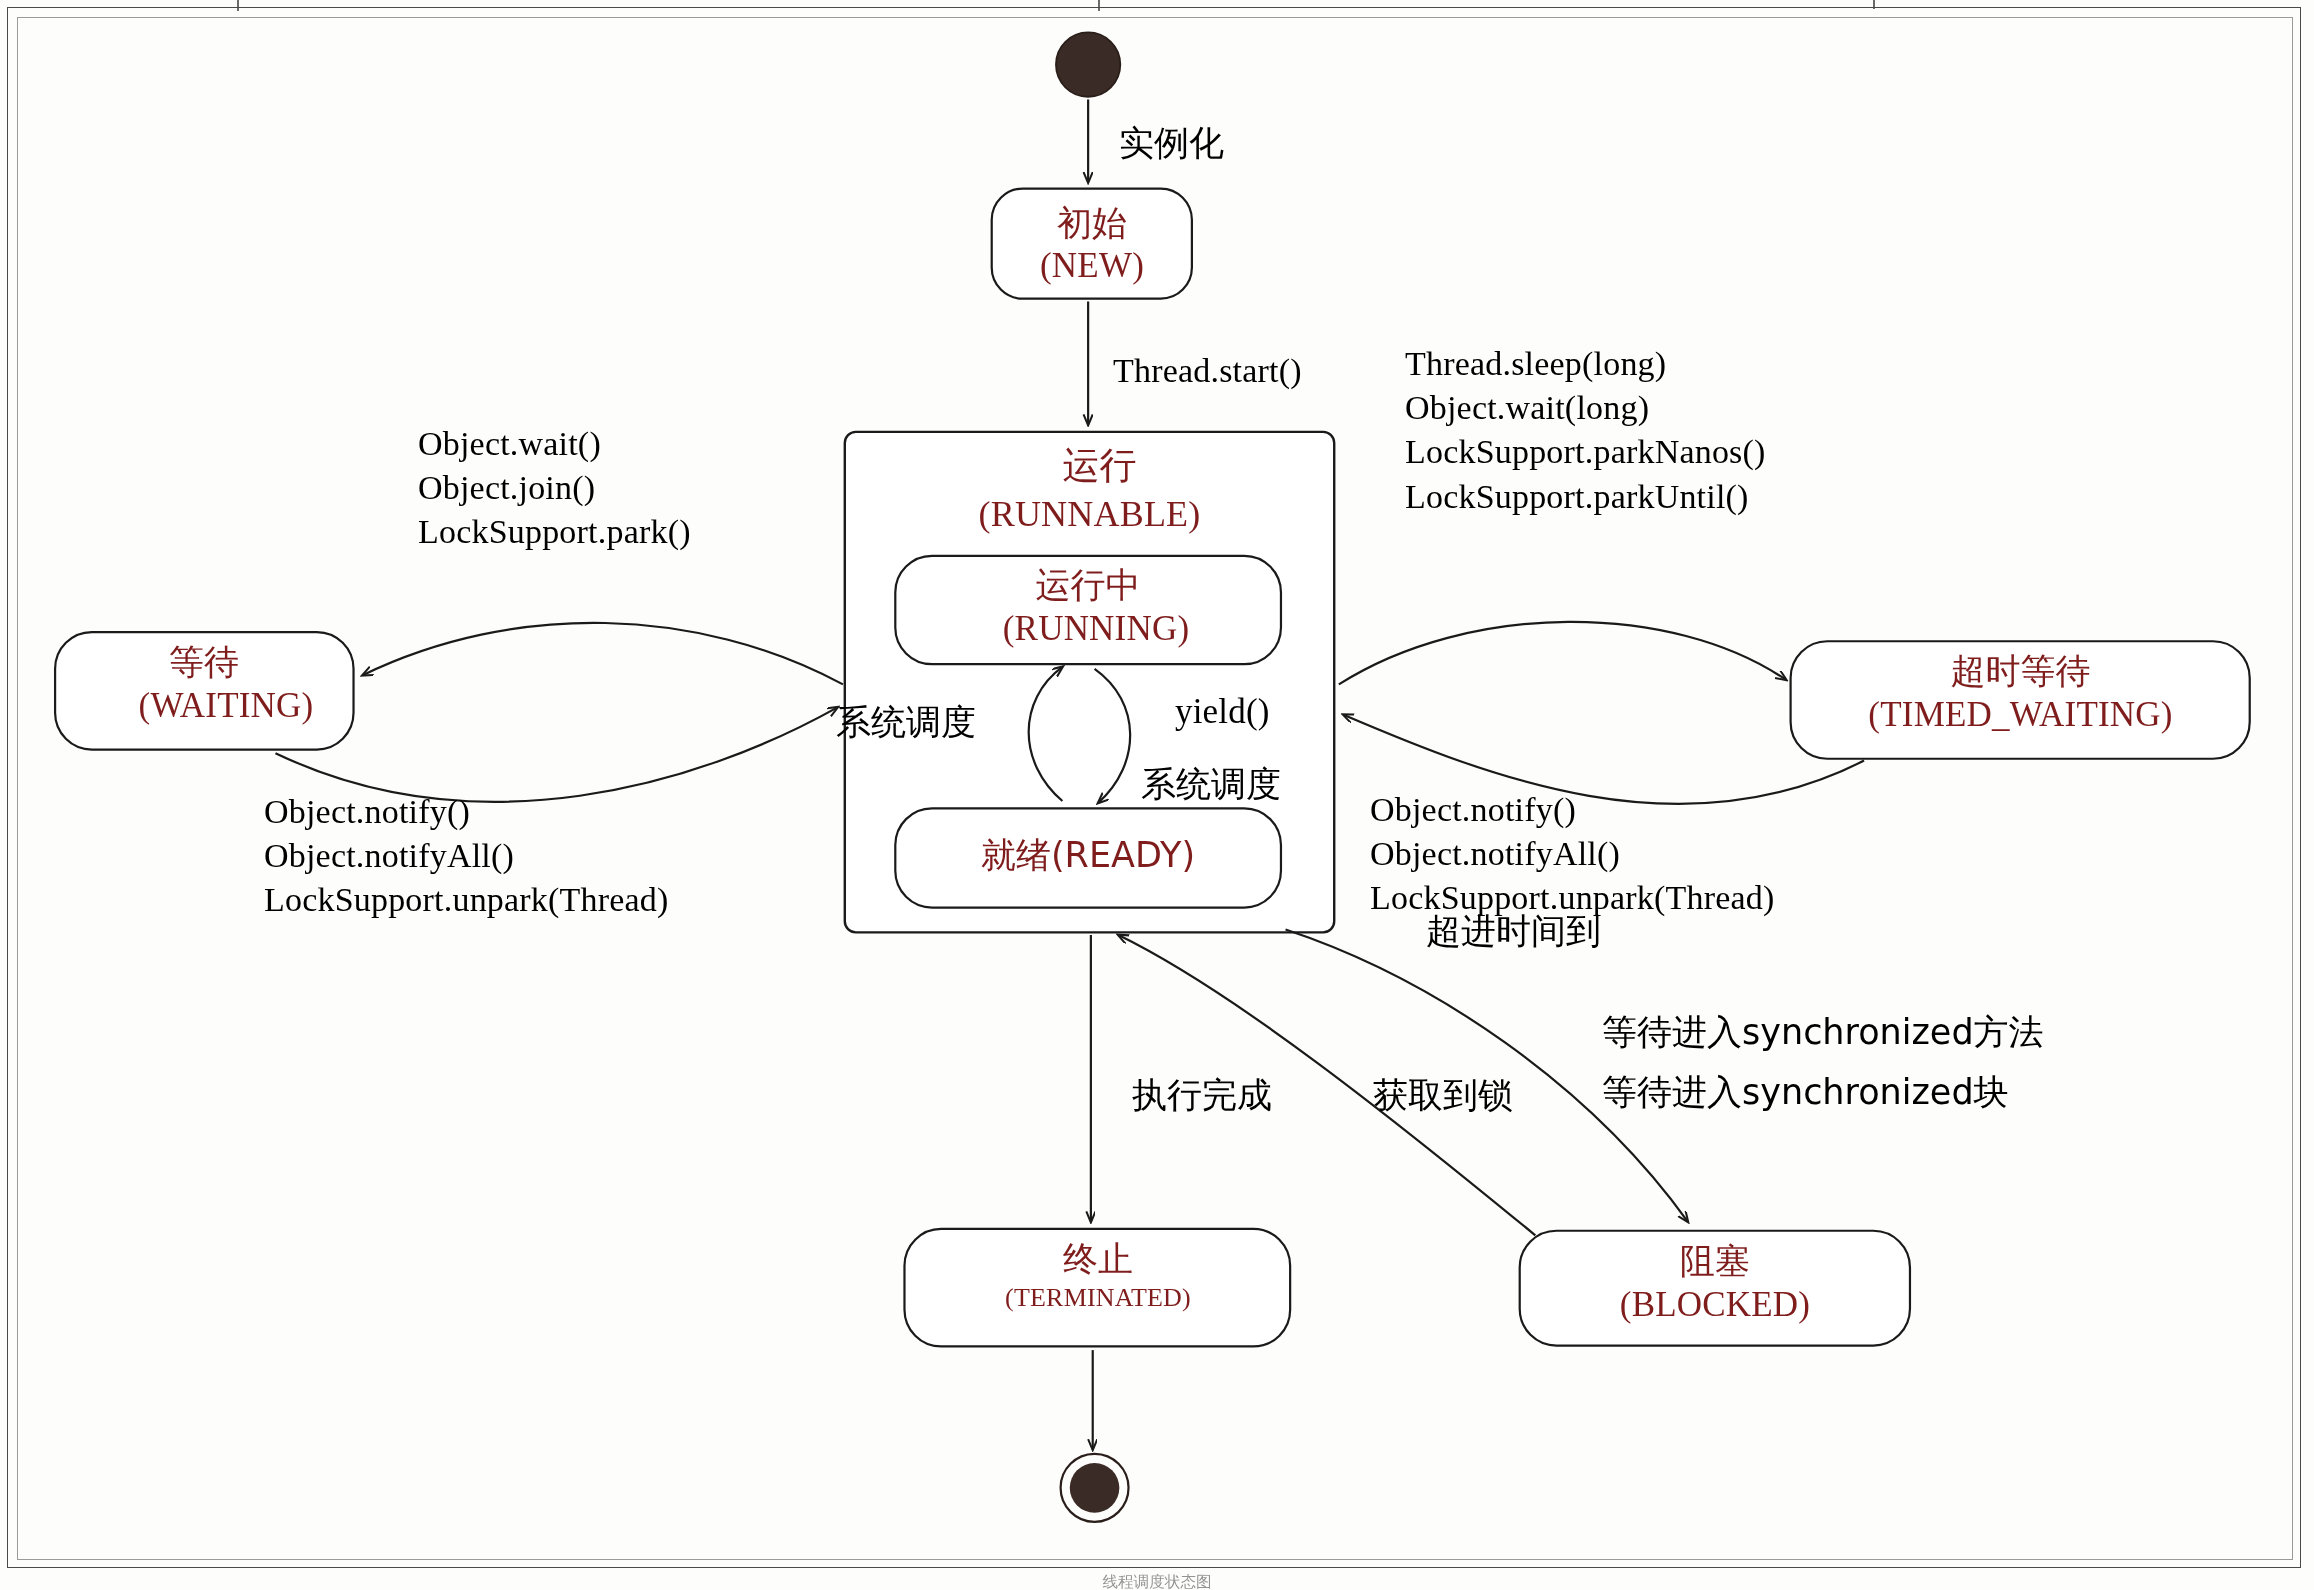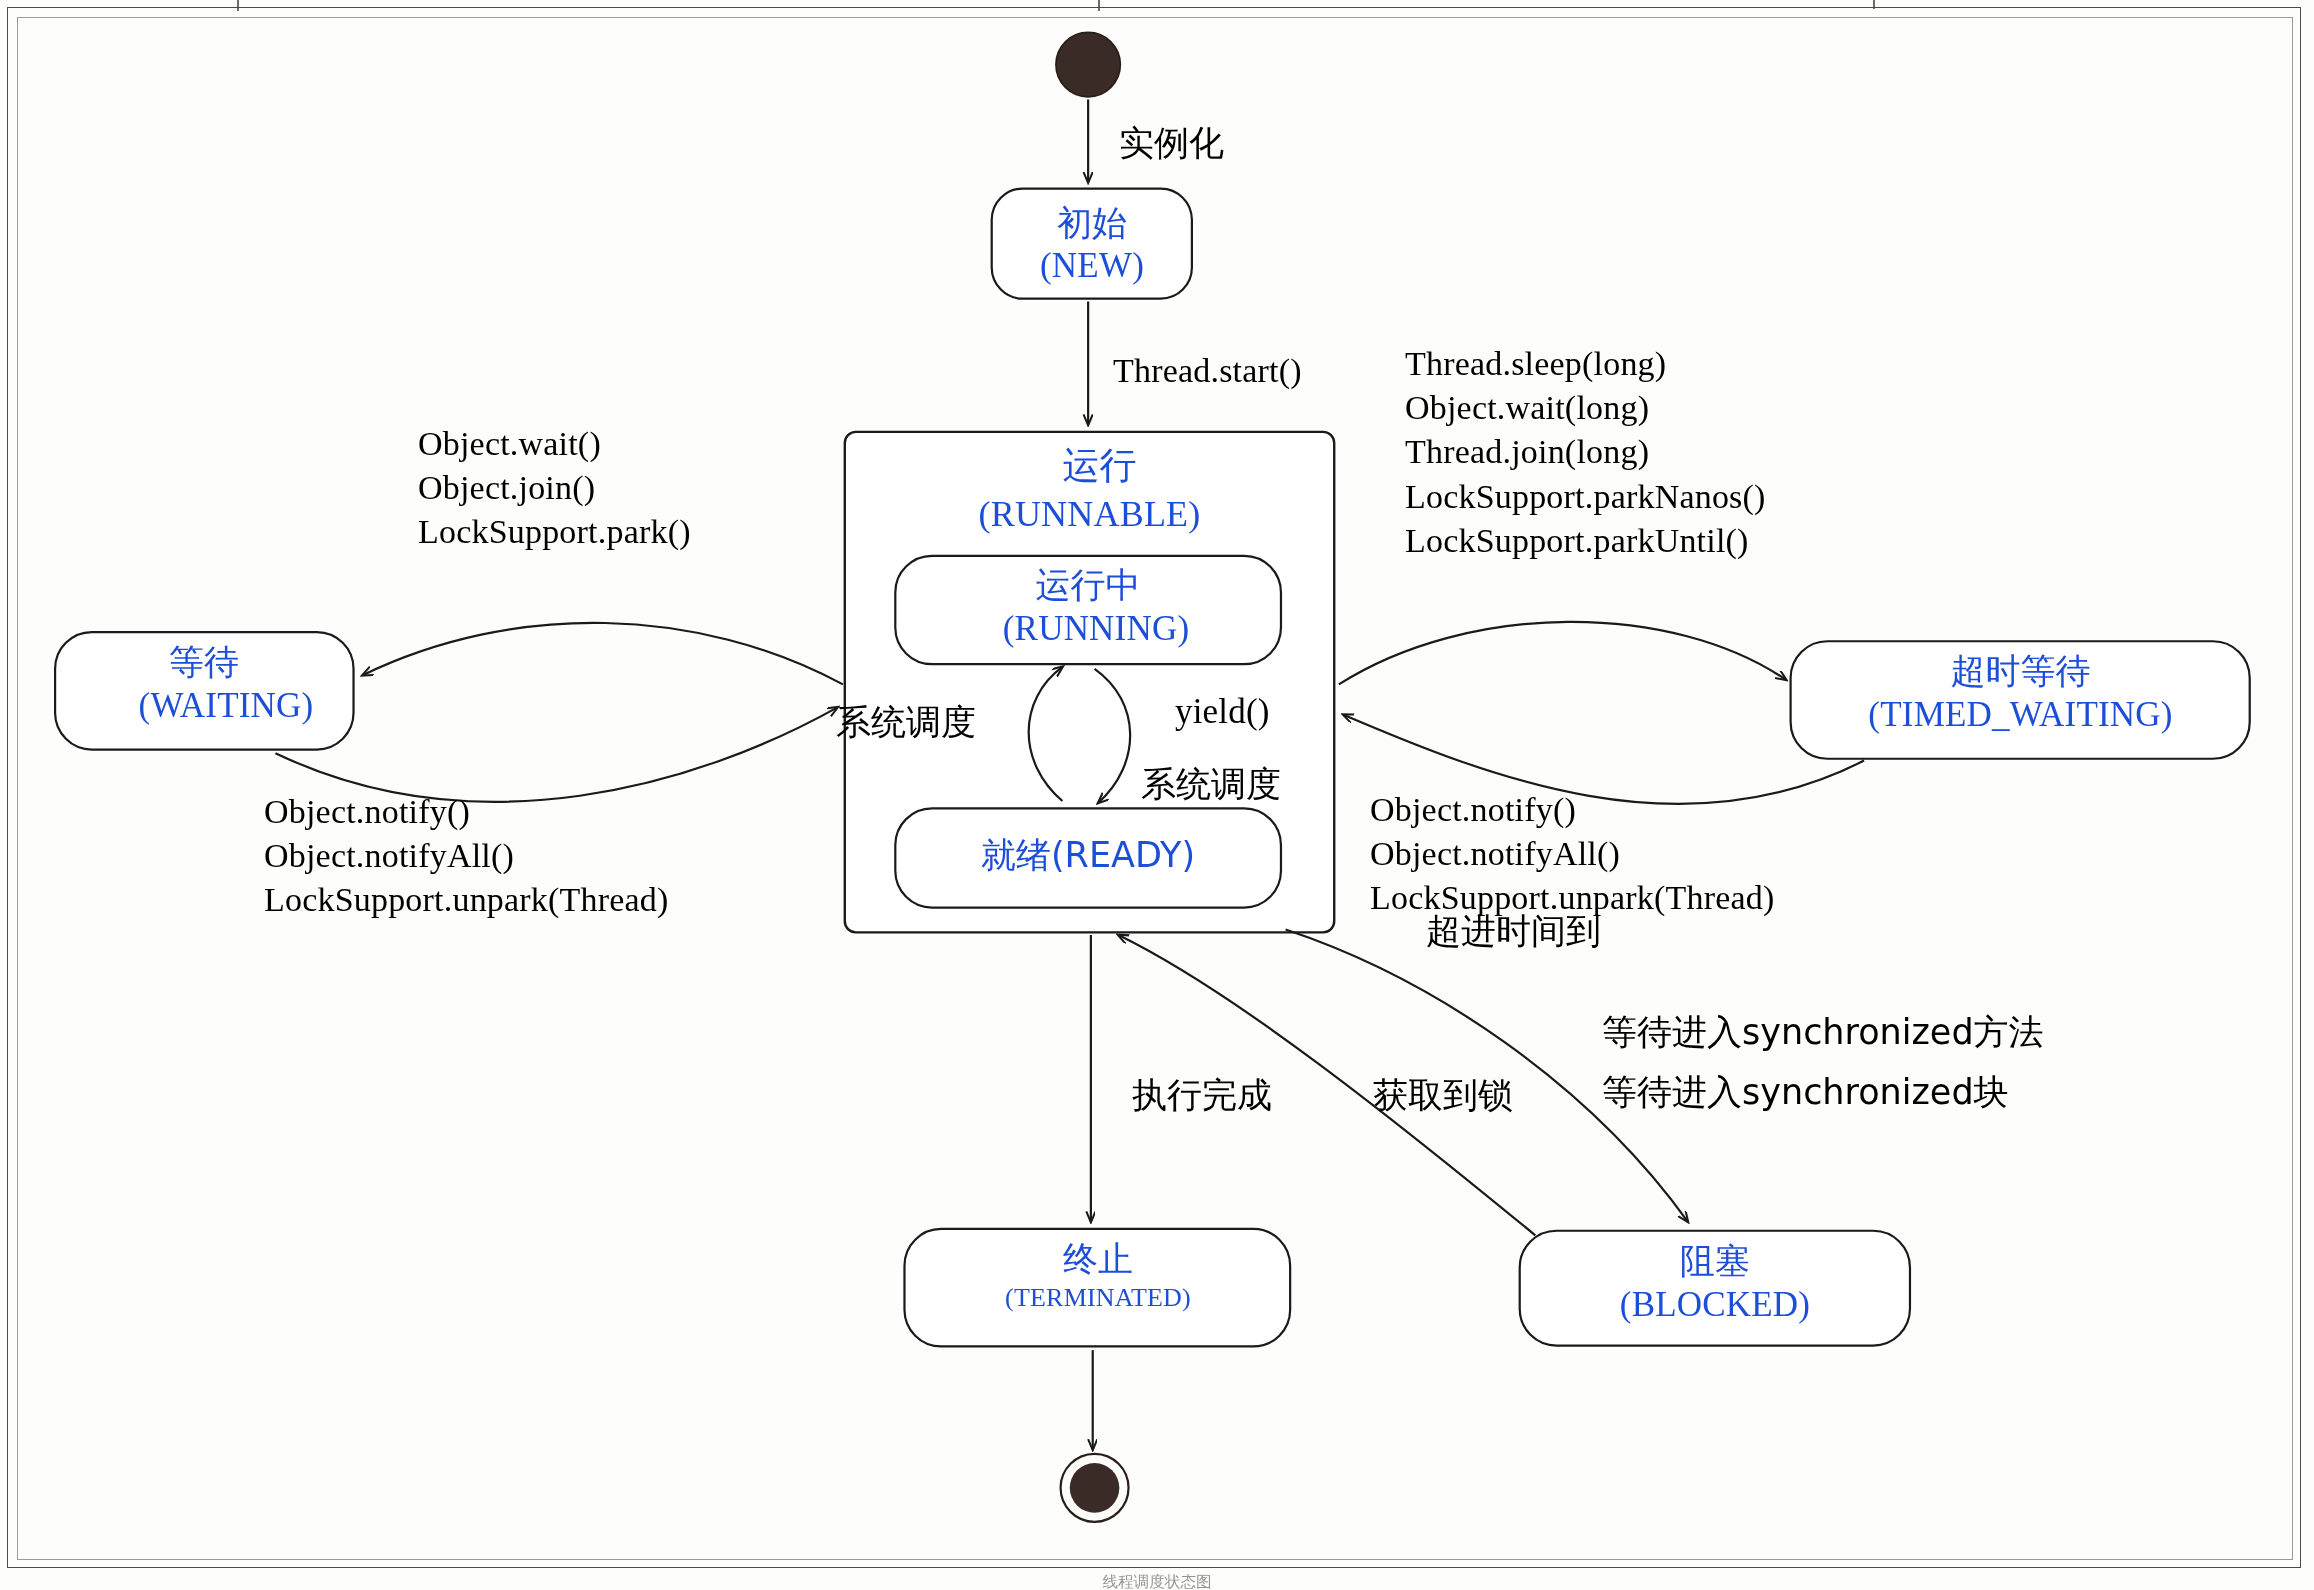--- a/index.html
+++ b/index.html
@@ -39,21 +39,21 @@
   svg.diagram {
     position: absolute;
     left: 0;
     top: 0;
     width: 2314px;
     height: 1591px;
   }
   .node-label {
     position: absolute;
     text-align: center;
-    color: #1d4ed8;
+    color: #7f1d1d;
     line-height: 1.22;
     white-space: nowrap;
     pointer-events: none;
   }
   .edge-label {
     position: absolute;
     color: #000000;
     line-height: 1.30;
     white-space: nowrap;
     pointer-events: none;
@@ -208,21 +208,20 @@
 
   <div class="edge-label lbl-en" style="left:264px; top:790px; font-size:34px;">
     <div>Object.notify()</div>
     <div>Object.notifyAll()</div>
     <div>LockSupport.unpark(Thread)</div>
   </div>
 
   <div class="edge-label lbl-en" style="left:1405px; top:342px; font-size:34px;">
     <div>Thread.sleep(long)</div>
     <div>Object.wait(long)</div>
-    <div>Thread.join(long)</div>
     <div>LockSupport.parkNanos()</div>
     <div>LockSupport.parkUntil()</div>
   </div>
 
   <div class="edge-label lbl-en" style="left:1370px; top:788px; font-size:34px;">
     <div>Object.notify()</div>
     <div>Object.notifyAll()</div>
     <div>LockSupport.unpark(Thread)</div>
   </div>
 

